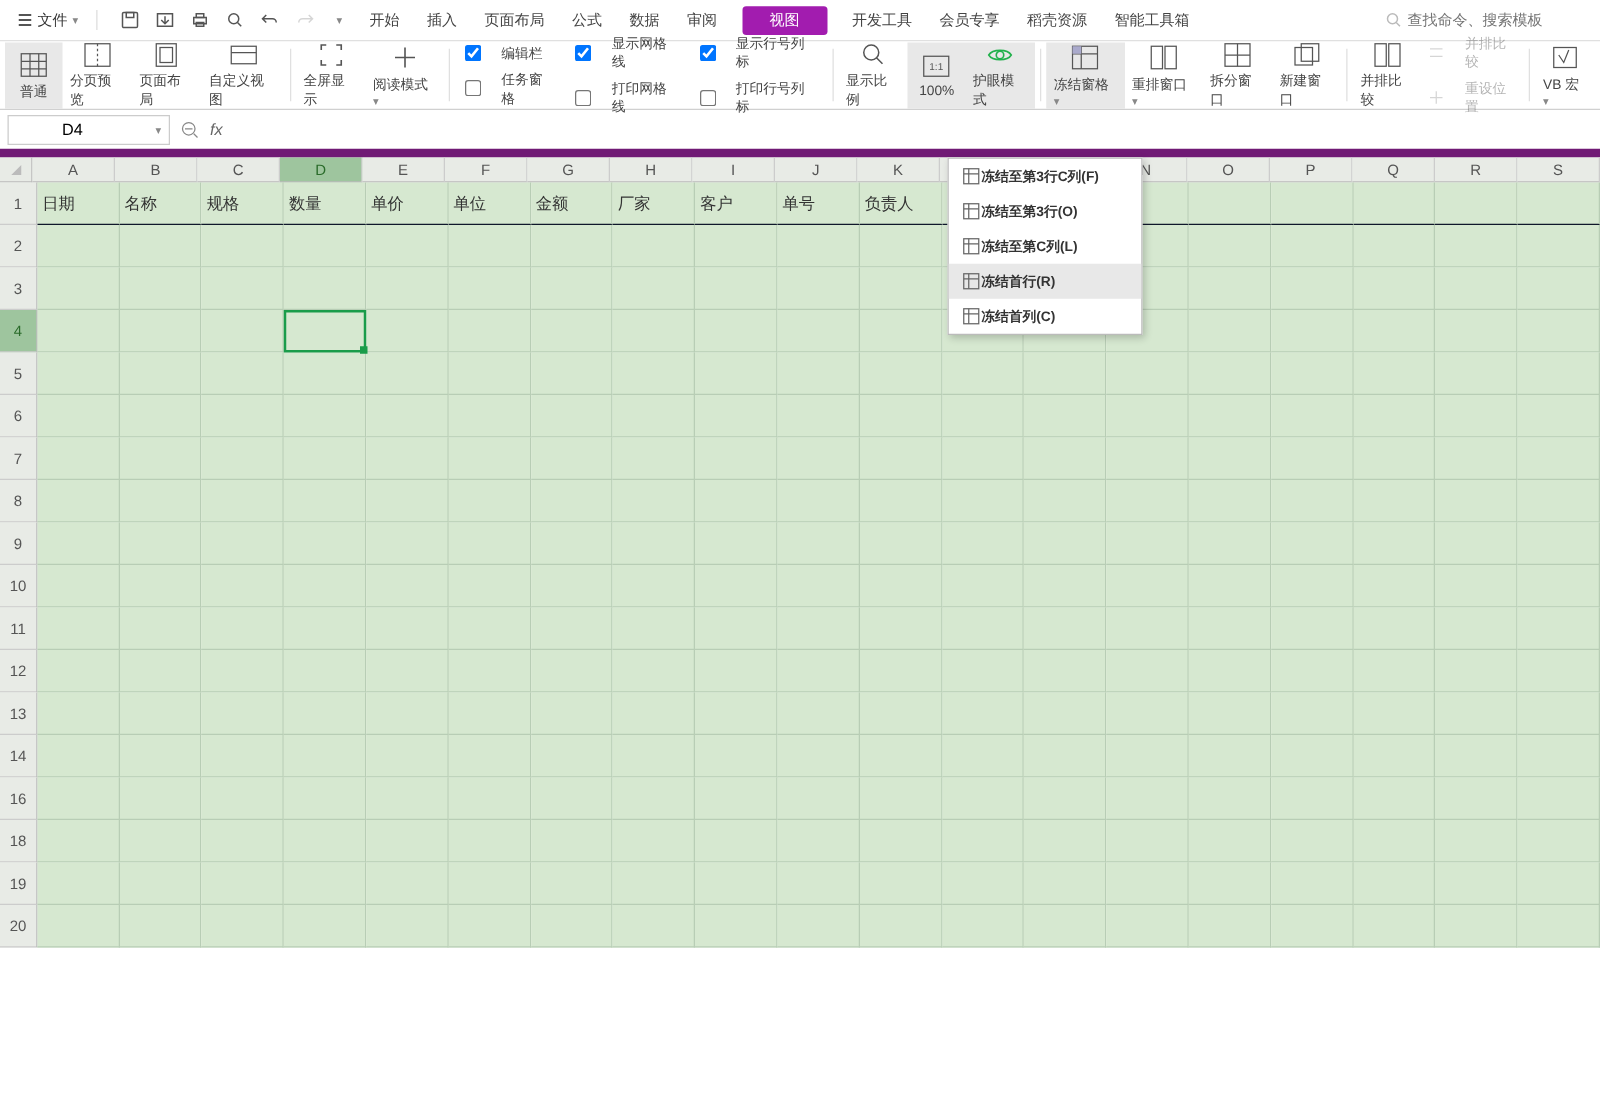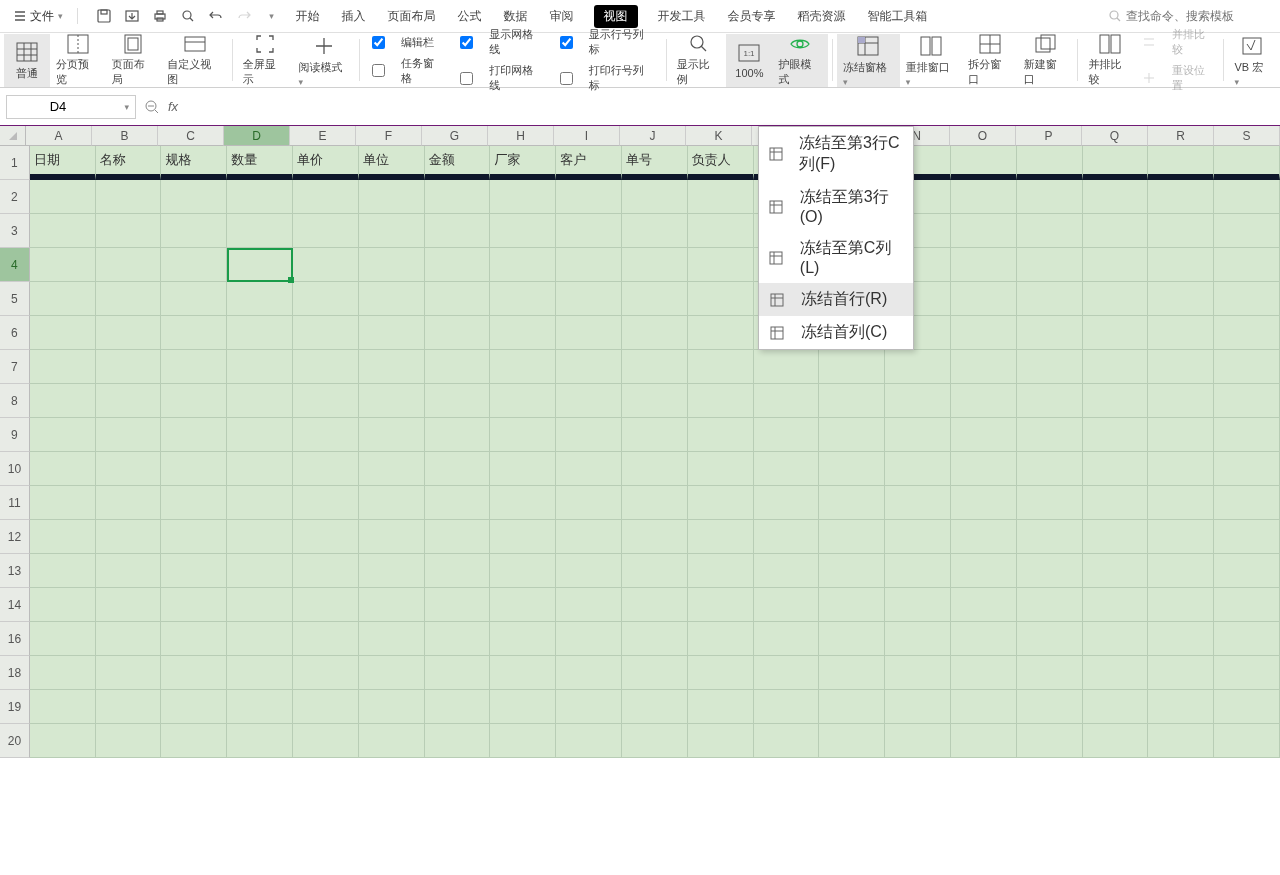--- a/index.html
+++ b/index.html
@@ -5,53 +5,53 @@
 *{box-sizing:border-box;margin:0;padding:0;font-family:"Microsoft YaHei",Arial,sans-serif;}
 body{background:#fff;font-size:12px;color:#333;overflow:hidden;width:1280px;height:875px;}
 .menubar{height:33px;display:flex;align-items:center;padding:0 8px;border-bottom:1px solid #e0e0e0;gap:4px;}
 .file-menu{display:flex;align-items:center;gap:4px;padding:2px 6px;cursor:pointer;}
 .file-menu svg{width:12px;height:12px;}
 .qat{display:flex;align-items:center;gap:8px;margin-left:8px;}
 .qat-item{width:20px;height:20px;display:flex;align-items:center;justify-content:center;cursor:pointer;color:#555;}
 .qat-sep{width:1px;height:16px;background:#ddd;margin:0 4px;}
 .tabs{display:flex;align-items:center;gap:18px;margin-left:8px;}
 .tab{cursor:pointer;padding:4px 2px;color:#444;}
-.tab.active{background:#000000;color:#fff;padding:3px 10px;border-radius:3px;}
+.tab.active{background:#a21caf;color:#fff;padding:3px 22px;border-radius:3px;}
 .search-box{display:flex;align-items:center;margin-left:auto;gap:4px;color:#aaa;padding:2px 6px;}
 .search-box input{border:none;outline:none;font-size:12px;color:#888;width:140px;}
 .ribbon{height:55px;display:flex;align-items:center;padding:0 4px;border-bottom:1px solid #d0d0d0;}
 .ribbon-btn{display:flex;flex-direction:column;align-items:center;justify-content:center;height:53px;padding:0 6px;cursor:pointer;gap:2px;min-width:46px;}
 .ribbon-btn.active{background:#e8e8e8;}
 .ribbon-btn .ico{height:24px;display:flex;align-items:center;justify-content:center;color:#555;}
 .ribbon-btn .lbl{font-size:11px;color:#444;}
 .ribbon-sep{width:1px;height:42px;background:#e0e0e0;margin:0 4px;}
 .check-col{display:flex;flex-direction:column;gap:6px;padding:0 8px;justify-content:center;height:53px;}
 .check-row{display:flex;align-items:center;gap:16px;font-size:11px;color:#444;cursor:pointer;}
 .check-row input{cursor:pointer;}
-.formula-bar{height:38px;display:flex;align-items:center;border-bottom:1px solid #701a75;padding:0 6px;gap:8px;}
+.formula-bar{height:38px;display:flex;align-items:center;border-bottom:7px solid #701a75;padding:0 6px;gap:8px;}
 .name-box{width:130px;height:24px;border:1px solid #ccc;display:flex;align-items:center;padding:0 6px;justify-content:space-between;}
 .name-box input{border:none;outline:none;width:90px;text-align:center;font-size:13px;}
 .fx-area{display:flex;align-items:center;gap:8px;flex:1;}
 .fx-area .fx-lbl{font-style:italic;color:#666;font-size:13px;}
 .fx-input{border:none;outline:none;flex:1;height:22px;font-size:12px;}
 .grid-area{position:relative;}
 .col-headers{display:flex;height:20px;}
 .corner{width:30px;height:20px;background:#e8ebe6;border-right:1px solid #bbb;border-bottom:1px solid #bbb;display:flex;align-items:center;justify-content:center;}
 .col-h{width:66px;height:20px;background:#e8ebe6;border-right:1px solid #ccc;border-bottom:1px solid #bbb;display:flex;align-items:center;justify-content:center;font-size:12px;color:#555;}
 .col-h.sel{background:#9ec59e;color:#2a6b2a;}
 .rows{}
 .row{display:flex;height:34px;}
 .row-h{width:30px;background:#e8ebe6;border-right:1px solid #bbb;border-bottom:1px solid #ccc;display:flex;align-items:center;justify-content:center;font-size:12px;color:#555;}
 .row-h.sel{background:#9ec59e;color:#2a6b2a;}
 .cell{width:66px;height:34px;background:#d6e8d0;border-right:1px solid #b8cdb5;border-bottom:1px solid #b8cdb5;display:flex;align-items:center;padding:0 4px;font-size:13px;color:#333;}
-.row.header .cell{border-bottom:6px solid #0f172a;}
+.row.header .cell{border-bottom:1px solid #0f172a;}
 .cell.active{border:2px solid #1a9c4a;background:#d6e8d0;padding:0 2px;position:relative;}
 .cell.active::after{content:"";position:absolute;right:-3px;bottom:-3px;width:6px;height:6px;background:#1a9c4a;}
 .dropdown{position:absolute;top:0;left:758px;width:156px;background:#fff;border:1px solid #bbb;box-shadow:2px 2px 6px rgba(0,0,0,0.2);z-index:100;}
-.dd-item{display:flex;align-items:center;gap:16px;padding:6px 10px;font-size:16px;cursor:pointer;}
+.dd-item{display:flex;align-items:center;gap:0;padding:6px 10px;font-size:11px;cursor:pointer;font-weight:bold;}
 .dd-item:hover,.dd-item.hover{background:#e8e8e8;}
 .dd-item .dd-ico{width:16px;height:16px;display:flex;align-items:center;justify-content:center;color:#666;}
 .chev{font-size:9px;color:#888;}
 svg{display:block;}
 </style>
 </head>
 <body>
 
 <div class="menubar">
   <div class="file-menu">

